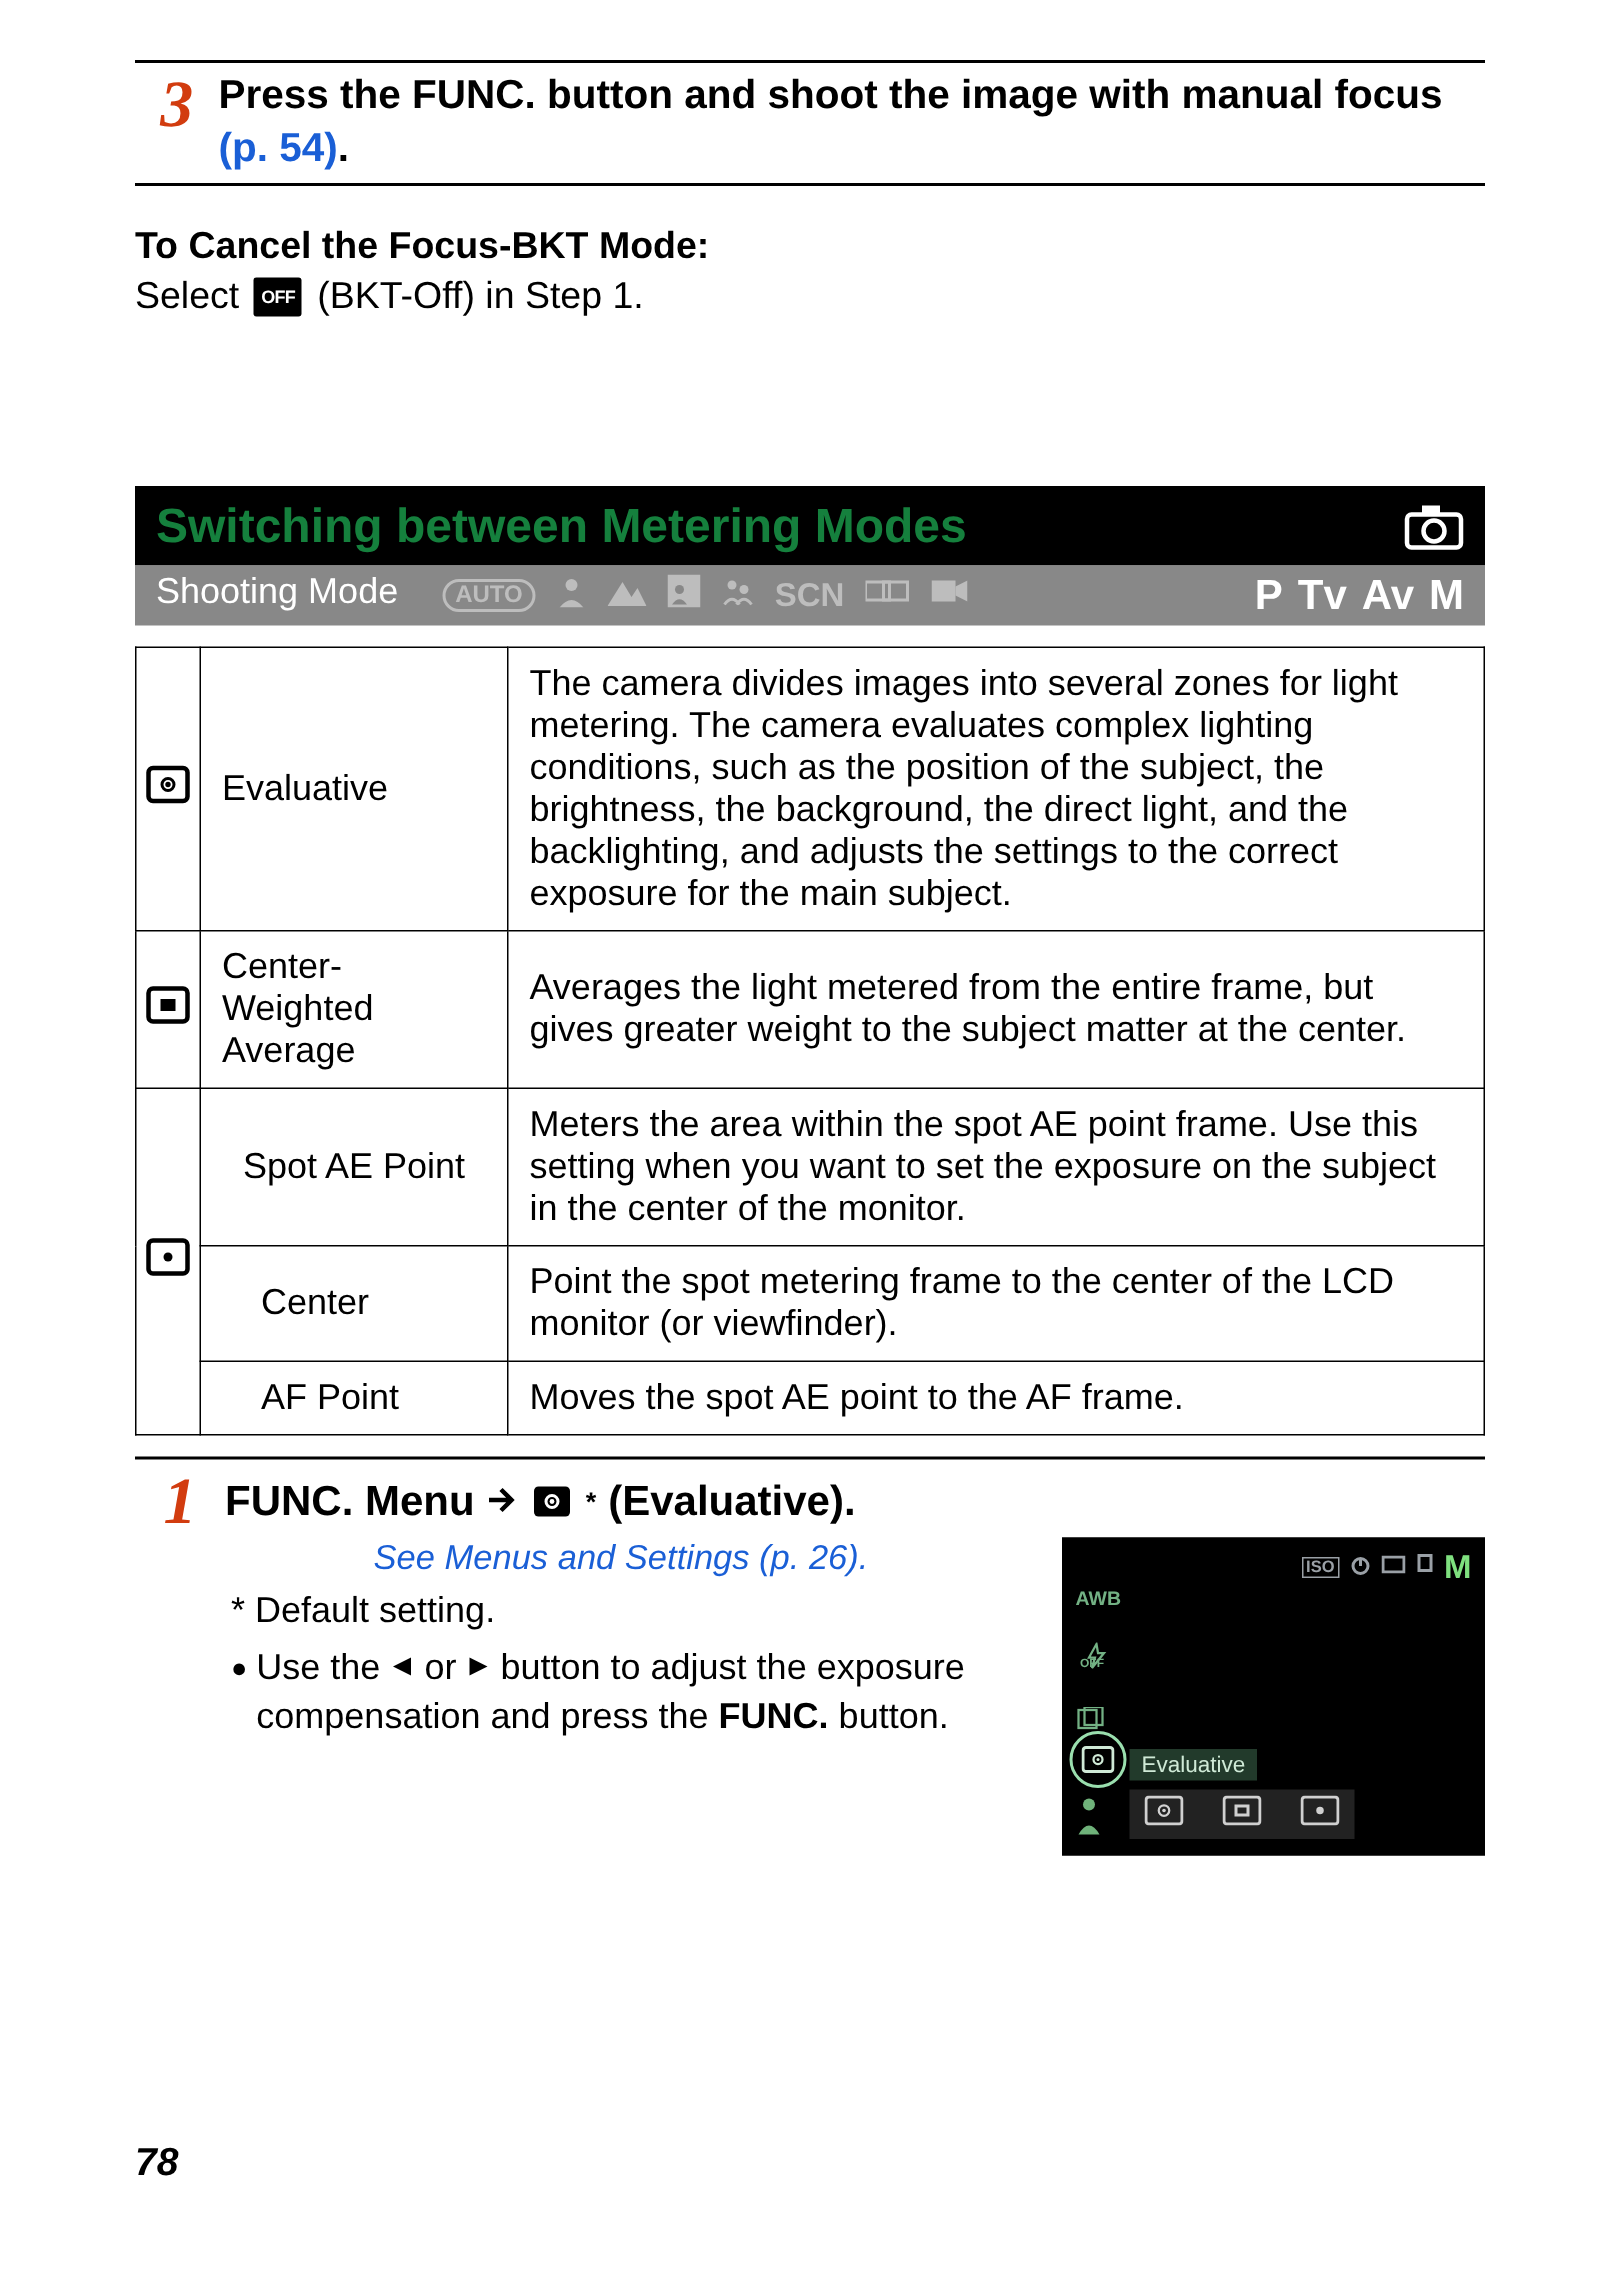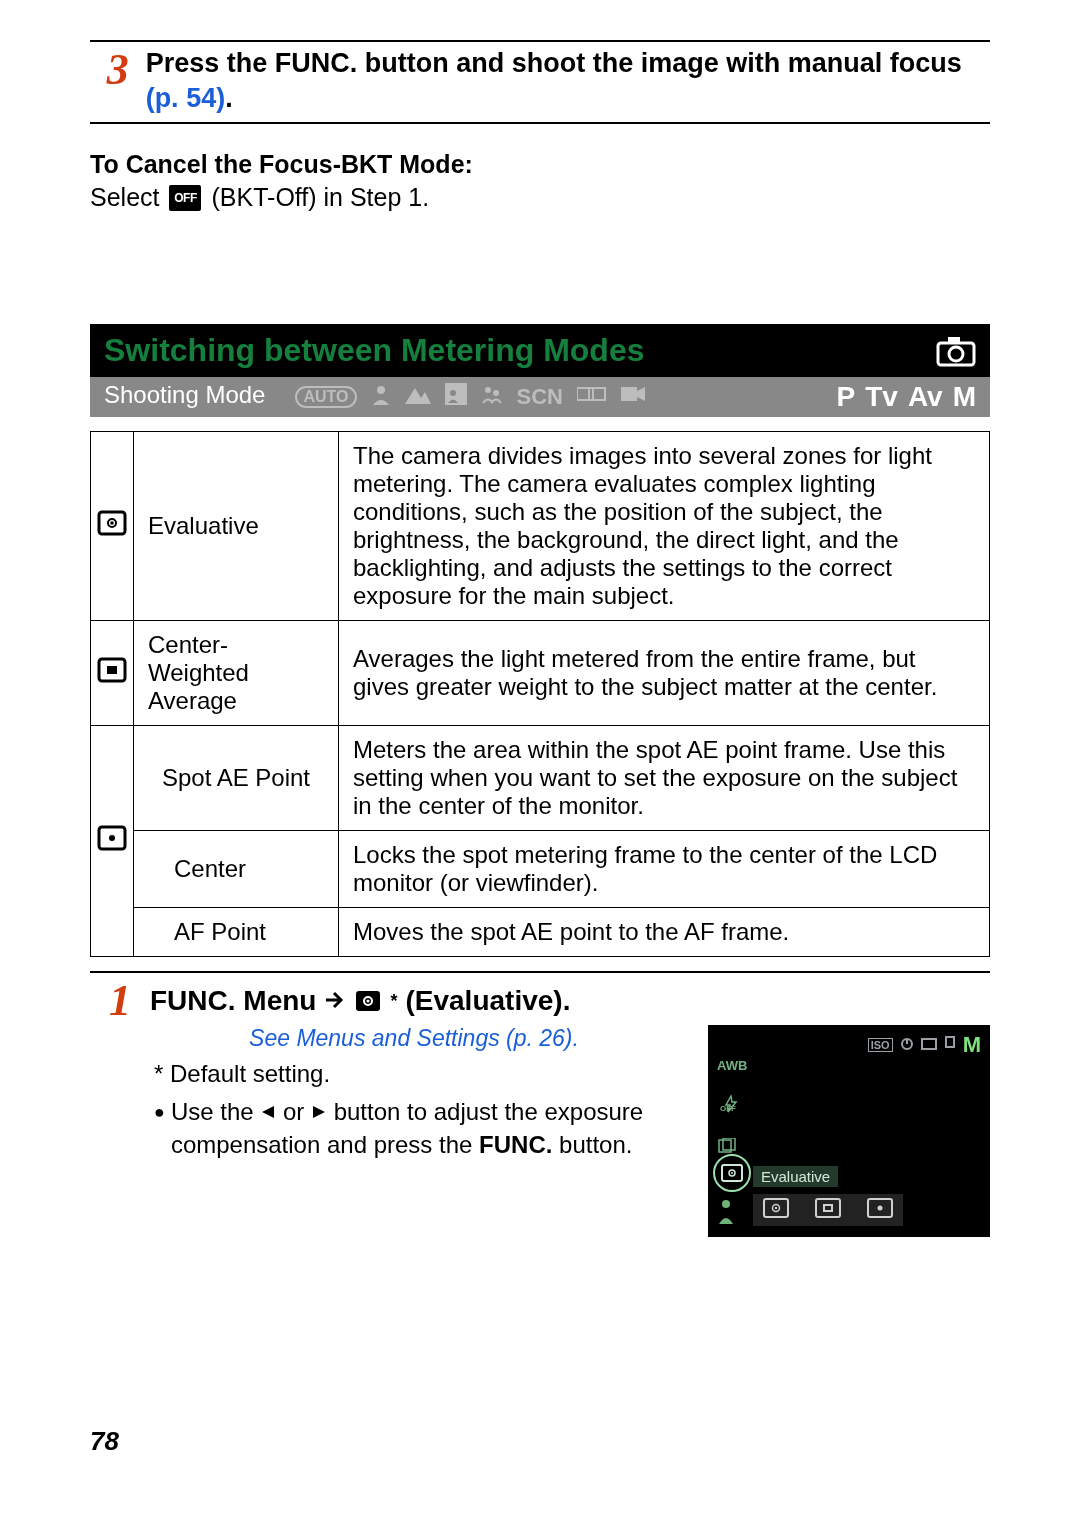--- a/index.html
+++ b/index.html
@@ -347,21 +347,21 @@
                 <rect x="2" y="2" width="26" height="22" rx="3" fill="none" stroke="#000" stroke-width="3"></rect>
                 <circle cx="15" cy="13" r="3" fill="#000"></circle>
               </svg>
         </span>
       </td>
       <td class="namecell" colspan="1" style="text-align:center;">Spot AE Point</td>
       <td>Meters the area within the spot AE point frame. Use this setting when you want to set the exposure on the subject in the center of the monitor.</td>
     </tr>
     <tr>
       <td class="namecell" style="padding-left:40px;">Center</td>
-      <td>Locks the spot metering frame to the center of the LCD monitor (or viewfinder).</td>
+      <td>Point the spot metering frame to the center of the LCD monitor (or viewfinder).</td>
     </tr>
     <tr>
       <td class="namecell" style="padding-left:40px;">AF Point</td>
       <td>Moves the spot AE point to the AF frame.</td>
     </tr>
   </tbody>
     </table>
 
   <div class="step1-wrap">
     <div class="step1-head">

